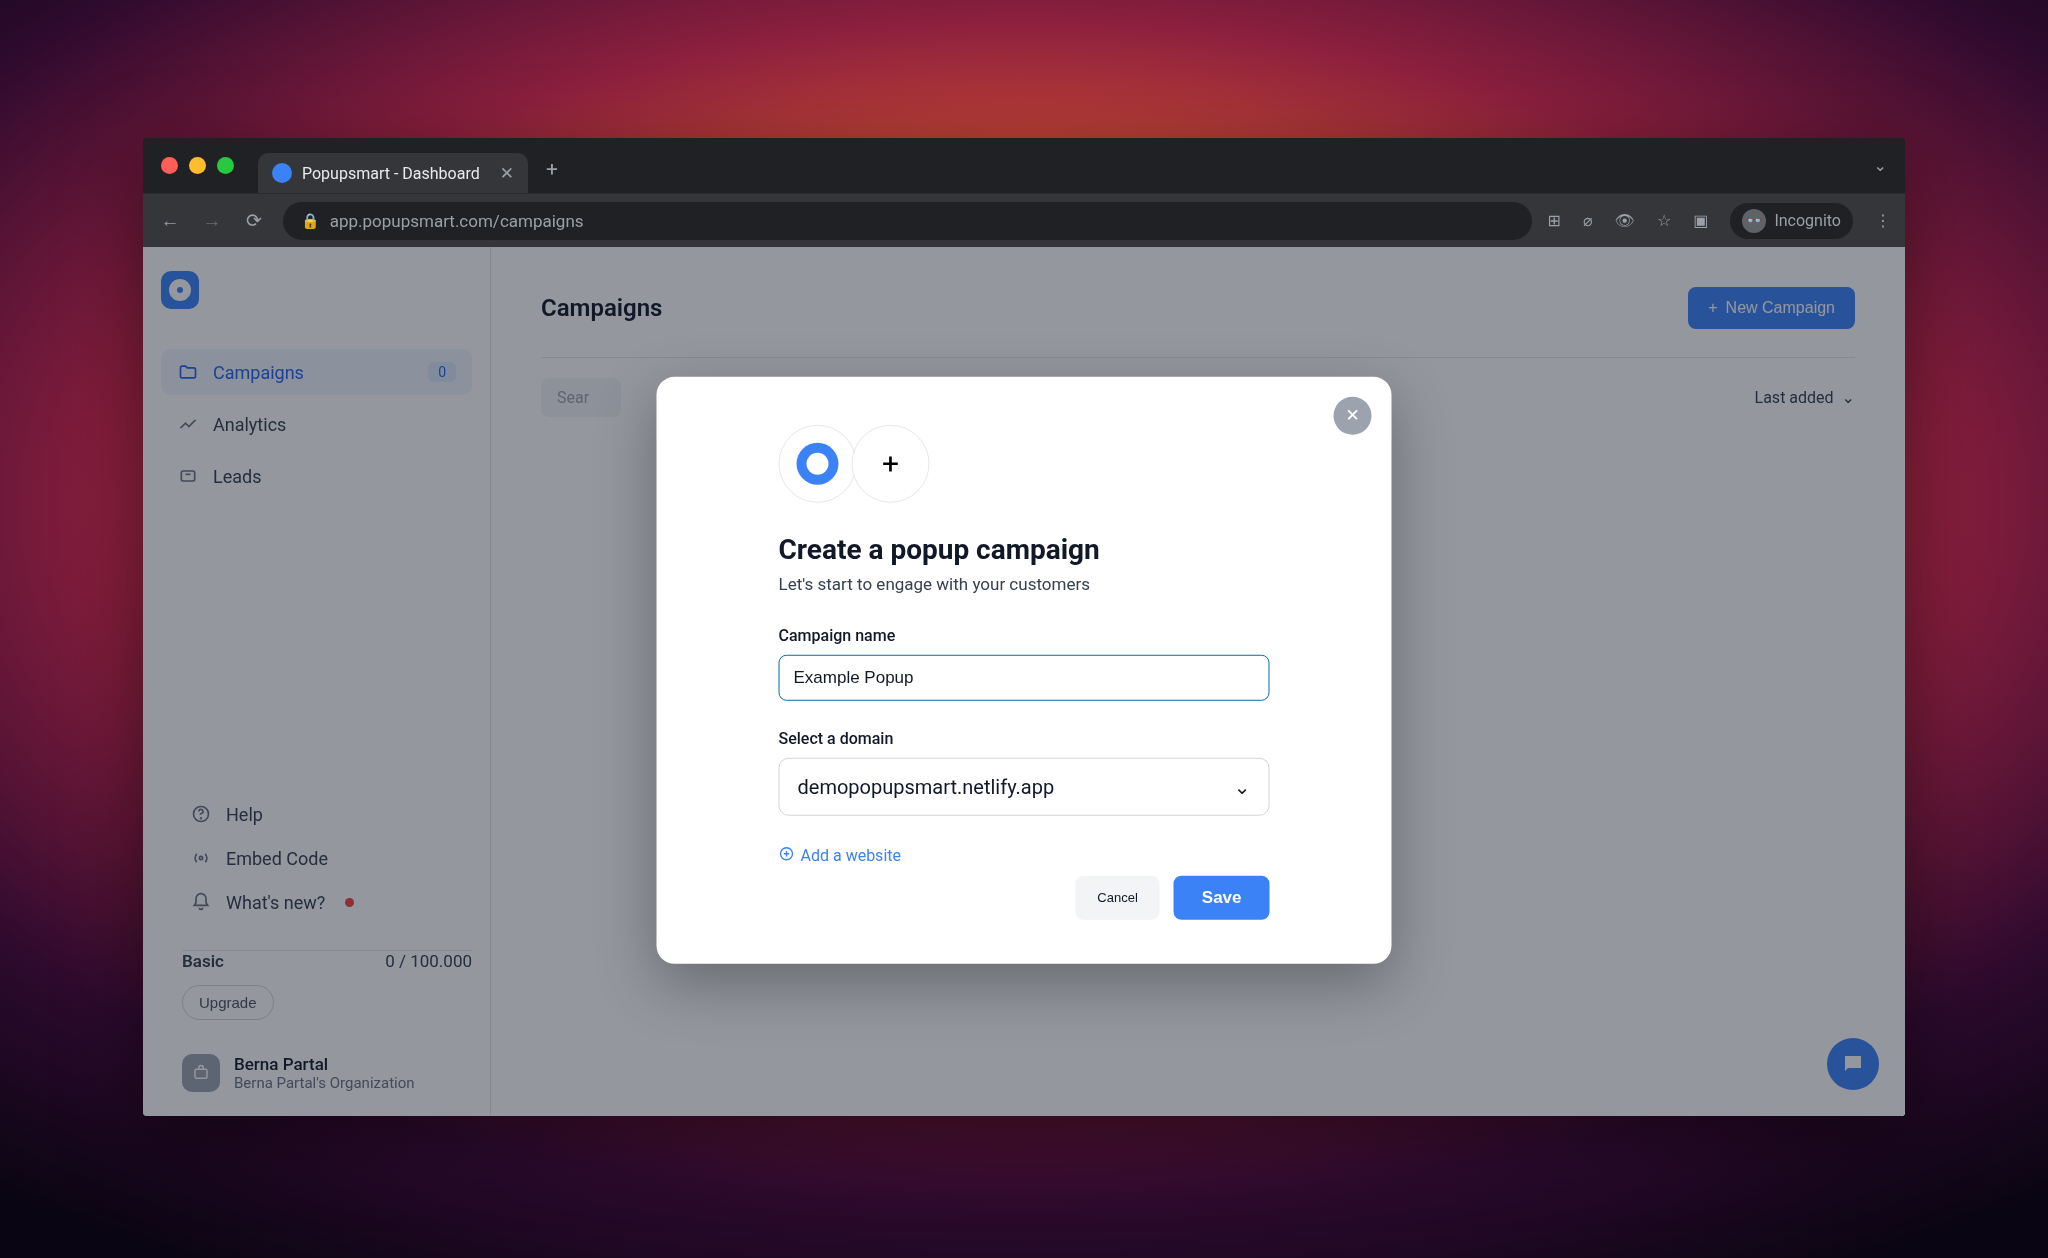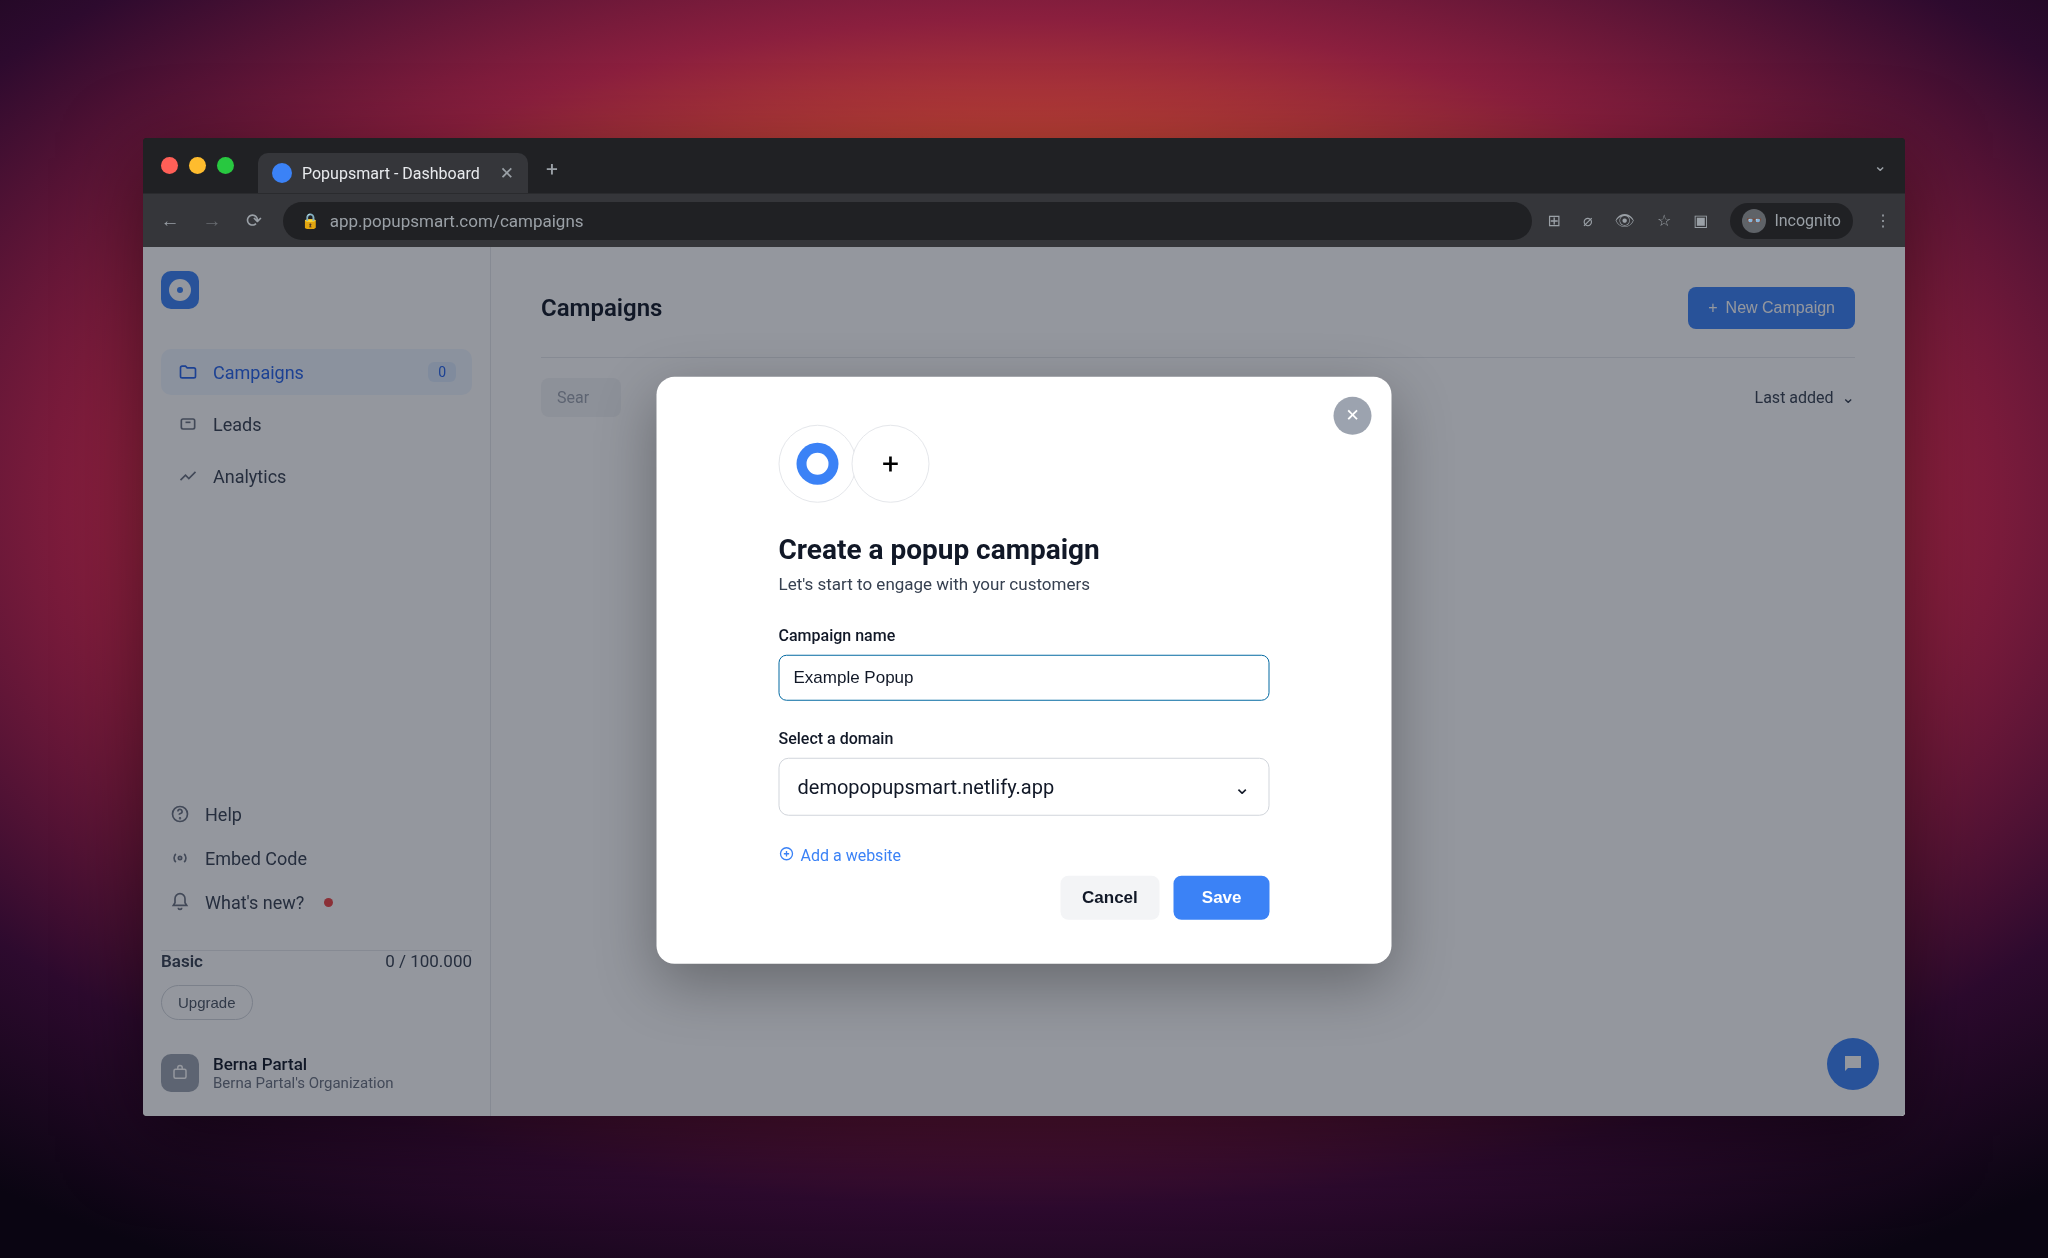--- a/index.html
+++ b/index.html
@@ -33,21 +33,21 @@
 .logo { width: 38px; height: 38px; background: #3b82f6; border-radius: 10px; display: flex; align-items: center; justify-content: center; margin-bottom: 40px; }
 .logo-inner { width: 22px; height: 22px; background: #fff; border-radius: 50%; position: relative; }
 .logo-inner::after { content: ""; position: absolute; width: 6px; height: 6px; background: #3b82f6; border-radius: 50%; top: 8px; left: 8px; }
 
 .nav-list { display: flex; flex-direction: column; gap: 6px; flex: 1; }
 .nav-item { display: flex; align-items: center; gap: 14px; height: 46px; padding: 0 16px; border-radius: 10px; color: #374151; font-size: 18px; }
 .nav-item.active { background: #eff6ff; color: #2563eb; }
 .nav-icon { width: 22px; display: flex; justify-content: center; }
 .nav-badge { margin-left: auto; background: #dbeafe; color: #2563eb; font-size: 14px; padding: 2px 10px; border-radius: 6px; }
 
-.sidebar-secondary { display: flex; flex-direction: column; gap: 4px; margin-top: auto; padding-top: 20px; }
+.sidebar-secondary { display: flex; flex-direction: column; gap: 4px; margin-top: auto; padding-top: 20px; margin-left: 21px; }
 .sec-item { display: flex; align-items: center; gap: 14px; height: 40px; padding: 0 8px; color: #374151; font-size: 18px; }
 .sec-dot { width: 9px; height: 9px; background: #ef4444; border-radius: 50%; margin-left: 6px; }
 
 .plan-box { margin-top: 24px; border-top: 1px solid #e5e7eb; }
 .plan-row { display: flex; justify-content: space-between; font-size: 17px; color: #374151; margin-bottom: 14px; }
 .upgrade-btn { font-size: 15px; color: #4b5563; border: 1px solid #d1d5db; padding: 8px 16px; border-radius: 18px; background: #fff; }
 
 .user-box { display: flex; align-items: center; gap: 14px; margin-top: 30px; }
 .user-avatar { width: 38px; height: 38px; background: #9ca3af; border-radius: 10px; display: flex; align-items: center; justify-content: center; color: #fff; }
 .user-info { display: flex; flex-direction: column; }
@@ -73,21 +73,21 @@
 .mi-logo { width: 42px; height: 42px; background: #3b82f6; border-radius: 50%; position: relative; }
 .mi-logo::after { content: ""; position: absolute; width: 22px; height: 22px; background: #fff; border-radius: 50%; top: 10px; left: 10px; }
 .modal-title { font-size: 28px; font-weight: 700; color: #111827; margin-bottom: 8px; }
 .modal-sub { font-size: 17px; color: #374151; margin-bottom: 32px; }
 .field-label { font-size: 16px; font-weight: 500; color: #111827; margin-bottom: 10px; display: block; }
 .text-input { width: 100%; height: 46px; border: 1px solid #0369a1; border-radius: 8px; padding: 0 14px; font-size: 17px; color: #111827; margin-bottom: 28px; }
 .select-wrap { position: relative; margin-bottom: 30px; text-align: right; }
 .select-input { width: 100%; height: 58px; border: 1px solid #d1d5db; border-radius: 10px; padding: 0 18px; font-size: 20px; color: #111827; display: flex; align-items: center; justify-content: space-between; background: #fff; }
 .add-website { color: #3b82f6; font-size: 16px; display: flex; align-items: center; gap: 6px; margin-bottom: 4px; }
 .modal-actions { display: flex; gap: 14px; justify-content: flex-end; margin-top: 10px; }
-.btn-cancel { background: #f3f4f6; border: none; color: #111827; padding: 12px 22px; border-radius: 8px; font-size: 17px; font-weight: 700; text-align: right; }
+.btn-cancel { background: #f3f4f6; border: none; color: #111827; padding: 12px 22px; border-radius: 8px; font-size: 13px; font-weight: 400; text-align: right; }
 .btn-save { background: #3b82f6; border: none; color: #fff; padding: 12px 28px; border-radius: 8px; font-size: 17px; font-weight: 700; }
 
 .chat-bubble { position: absolute; right: 26px; bottom: 26px; width: 52px; height: 52px; background: #3b82f6; border-radius: 50%; display: flex; align-items: center; justify-content: center; color: #fff; font-size: 22px; }
 </style>
 </head>
 <body>
 
 <div class="desktop">
   <div class="browser-window">
 
@@ -140,33 +140,33 @@
               <svg width="20" height="20" viewBox="0 0 24 24" fill="none" stroke="#2563eb" stroke-width="2">
                   <path d="M3 7a2 2 0 0 1 2-2h4l2 2h8a2 2 0 0 1 2 2v8a2 2 0 0 1-2 2H5a2 2 0 0 1-2-2V7z"></path>
                 </svg>
             </span>
             <span>Campaigns</span>
             <span class="nav-badge">0</span>
           </div>
           <div class="nav-item">
             <span class="nav-icon">
               <svg width="20" height="20" viewBox="0 0 24 24" fill="none" stroke="#6b7280" stroke-width="2">
+                  <path d="M3 17l6-6 4 4 8-8"></path>
+                </svg>
+            </span>
+            <span>Analytics</span>
+          </div>
+          <div class="nav-item">
+            <span class="nav-icon">
+              <svg width="20" height="20" viewBox="0 0 24 24" fill="none" stroke="#6b7280" stroke-width="2">
                   <rect x="4" y="6" width="16" height="12" rx="2"></rect>
                   <path d="M9 10h6"></path>
                 </svg>
             </span>
             <span>Leads</span>
-          </div>
-          <div class="nav-item">
-            <span class="nav-icon">
-              <svg width="20" height="20" viewBox="0 0 24 24" fill="none" stroke="#6b7280" stroke-width="2">
-                  <path d="M3 17l6-6 4 4 8-8"></path>
-                </svg>
-            </span>
-            <span>Analytics</span>
           </div>
         </nav>
 
         <div class="sidebar-secondary">
           <div class="sec-item">
             <span class="nav-icon">
               <svg width="20" height="20" viewBox="0 0 24 24" fill="none" stroke="#6b7280" stroke-width="2">
                   <circle cx="12" cy="12" r="9"></circle>
                   <path d="M9.5 9a2.5 2.5 0 1 1 3 2.4c-.8.3-1.5.9-1.5 1.6"></path>
                   <circle cx="12" cy="17" r="0.5" fill="#6b7280"></circle>

